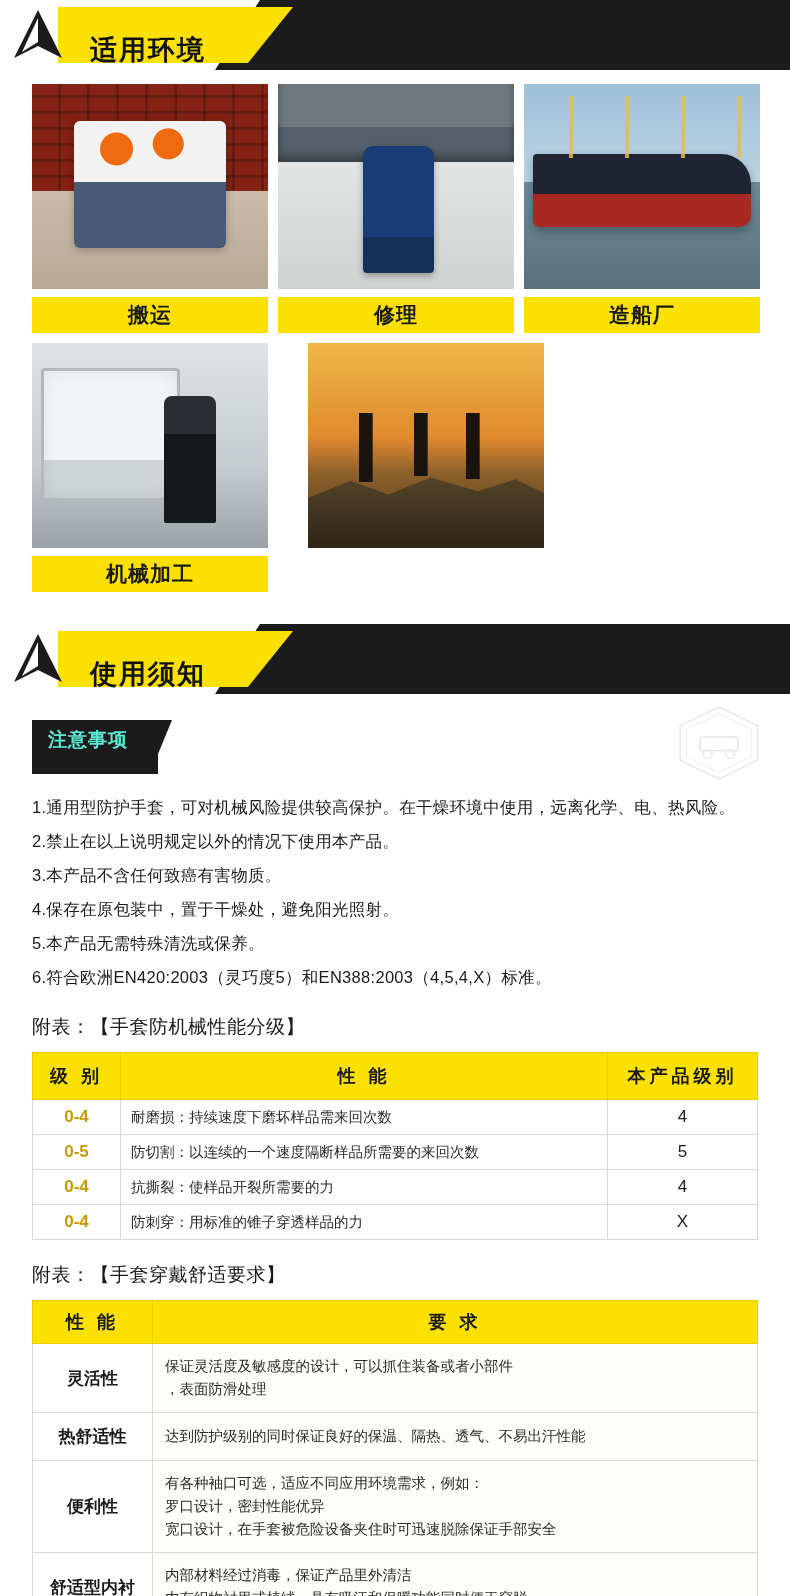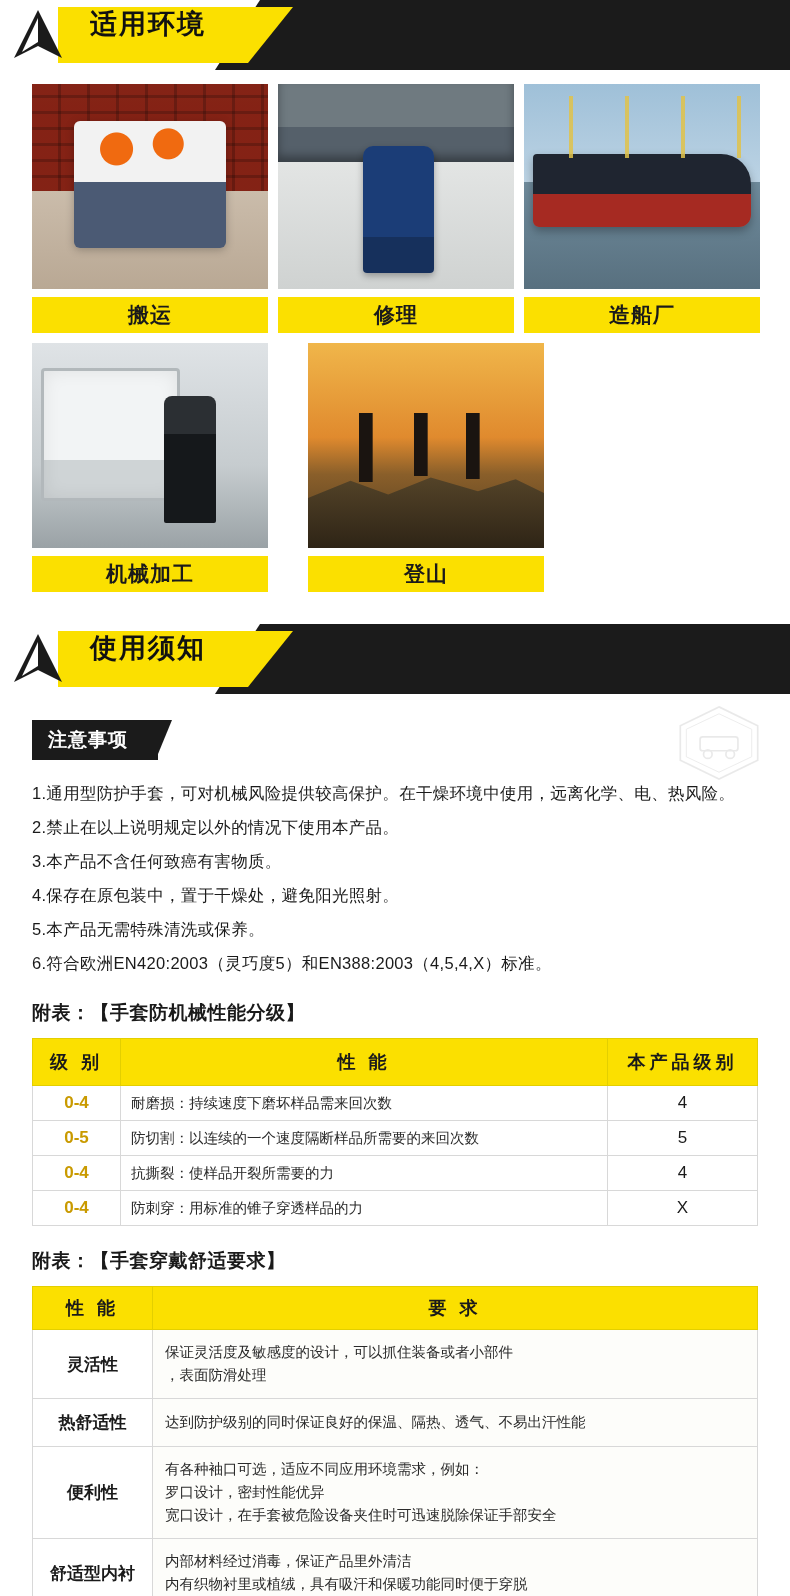--- a/index.html
+++ b/index.html
@@ -34,21 +34,21 @@
     background: #fbe000;
     clip-path: polygon(0 0, 235px 0, 190px 56px, 0 56px);
   }
   .banner .logo {
     position: absolute;
     left: 12px; top: 8px;
     width: 52px; height: 54px;
   }
   .banner .title {
     position: absolute;
-    left: 90px; top: 4px;
+    left: 90px; top: 30px;
     font-size: 27px;
     font-weight: bold;
     letter-spacing: 2px;
     color: #111;
     line-height: 40px;
   }
 
   
   .apps {
     padding: 14px 32px 22px 32px;
@@ -187,25 +187,25 @@
       linear-gradient(#1a1410,#1a1410) 46% 8%/9% 92% no-repeat,
       linear-gradient(#1a1410,#1a1410) 84% 4%/9% 96% no-repeat;
   }
 
   
   .notice { padding: 26px 32px 10px 32px; position: relative; }
   .tag {
     display: inline-block;
     position: relative;
     background: #1b1b1b;
-    color: #ffffff;
+    color: #5eead4;
     font-size: 19px;
     font-weight: bold;
     letter-spacing: 1px;
-    padding: 7px 30px 7px 16px;
+    padding: 7px 30px 21px 16px;
     margin-bottom: 14px;
   }
   .tag::after {
     content:"";
     position:absolute; right:-14px; top:0;
     border-top: 34px solid #1b1b1b;
     border-right: 14px solid transparent;
   }
   .notice-item {
     font-size: 16.5px;
@@ -219,21 +219,21 @@
     position: absolute;
     right: 28px; top: 10px;
     width: 86px; height: 78px;
     opacity: .18;
     pointer-events: none;
   }
 
   
   .tbl-title {
     font-size: 19px;
-    font-weight: bold;
+    font-weight: normal;
     margin: 22px 0 12px 0;
     letter-spacing: .5px;
   }
   table {
     width: 100%;
     border-collapse: collapse;
     font-size: 15px;
   }
   .t1 td, .t1 th { border: 1px solid #d8d8d8; }
   .t1 thead th {
@@ -334,21 +334,20 @@
       <div class="app-cell">
         <div class="app-img">
             <div class="ph ph-cnc"></div>
           </div>
         <div class="app-label">机械加工</div>
       </div>
       <div class="app-cell">
         <div class="app-img">
             <div class="ph ph-hike"></div>
           </div>
-        <div class="app-label">登山</div>
       </div>
     </div>
 
   </div>
 
   <div class="banner">
     <div class="black-bar"></div>
     <div class="yellow-bar"></div>
     <svg class="logo" viewBox="0 0 52 54">
       <polygon points="26,2 50,50 26,38 2,50" fill="#1b1b1b"></polygon>

